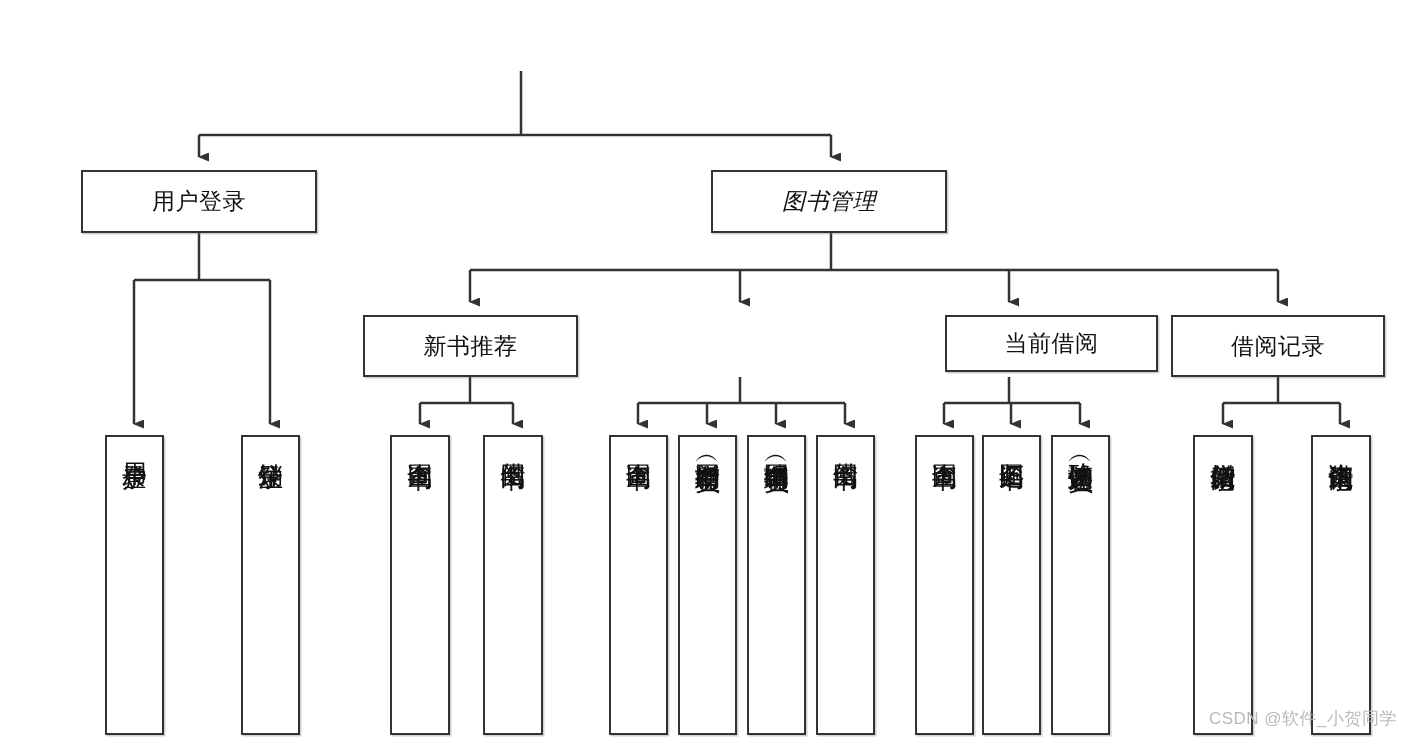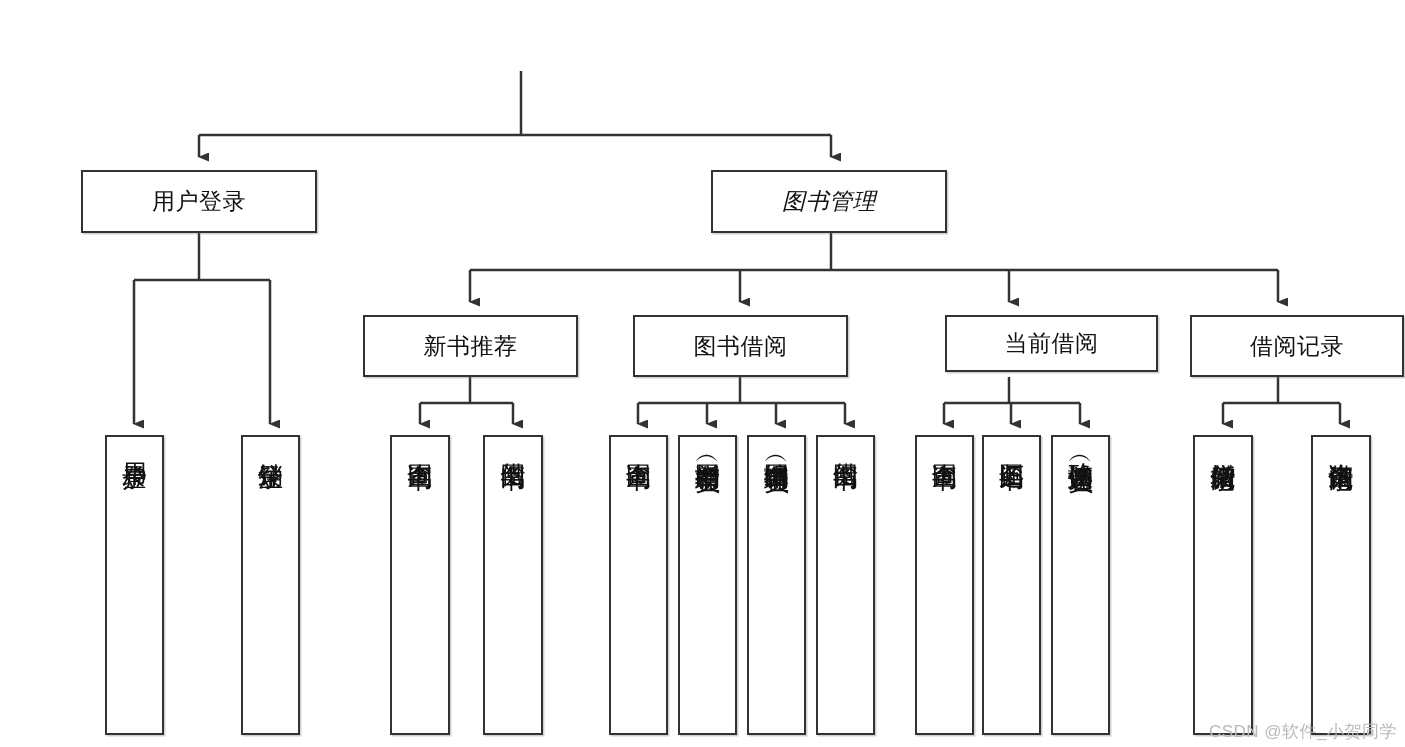--- a/index.html
+++ b/index.html
@@ -59,21 +59,21 @@
     text-orientation: upright;
     font-size: 25px;
     line-height: 1.0;
     letter-spacing: 1px;
     white-space: nowrap;
     transform: none;
   }
   #watermark {
     position: absolute;
     right: 8px;
-    bottom: 4px;
+    bottom: 17px;
     font-size: 17px;
     color: #b9b9b9;
     letter-spacing: 0.5px;
     white-space: nowrap;
   }
 </style>
 </head>
 <body>
 
 <div id="canvas">
@@ -132,27 +132,24 @@
   <div class="node h" style="left:81px; top:170px; width:236px; height:63px;">
     <span class="label">用户登录</span>
   </div>
   <div class="node h" style="left:711px; top:170px; width:236px; height:63px;font-style:italic;">
     <span class="label">图书管理</span>
   </div>
 
   <div class="node h" style="left:363px; top:315px; width:215px; height:62px;">
     <span class="label">新书推荐</span>
   </div>
-  <div class="node h" style="left:633px; top:315px; width:215px; height:62px;">
-    <span class="label">图书借阅</span>
-  </div>
   <div class="node h" style="left:919px; top:315px; width:213px; height:57px;margin-left:26px;">
     <span class="label">当前借阅</span>
   </div>
-  <div class="node h" style="left:1171px; top:315px; width:214px; height:62px;margin-left:19px;">
+  <div class="node h" style="left:1171px; top:315px; width:214px; height:62px;">
     <span class="label">借阅记录</span>
   </div>
 
   <div class="node v" style="left:105px; top:435px; width:59px; height:300px;">
     <span class="label">用户登录</span>
   </div>
   <div class="node v" style="left:241px; top:435px; width:59px; height:300px;">
     <span class="label">注销登录</span>
   </div>
 

